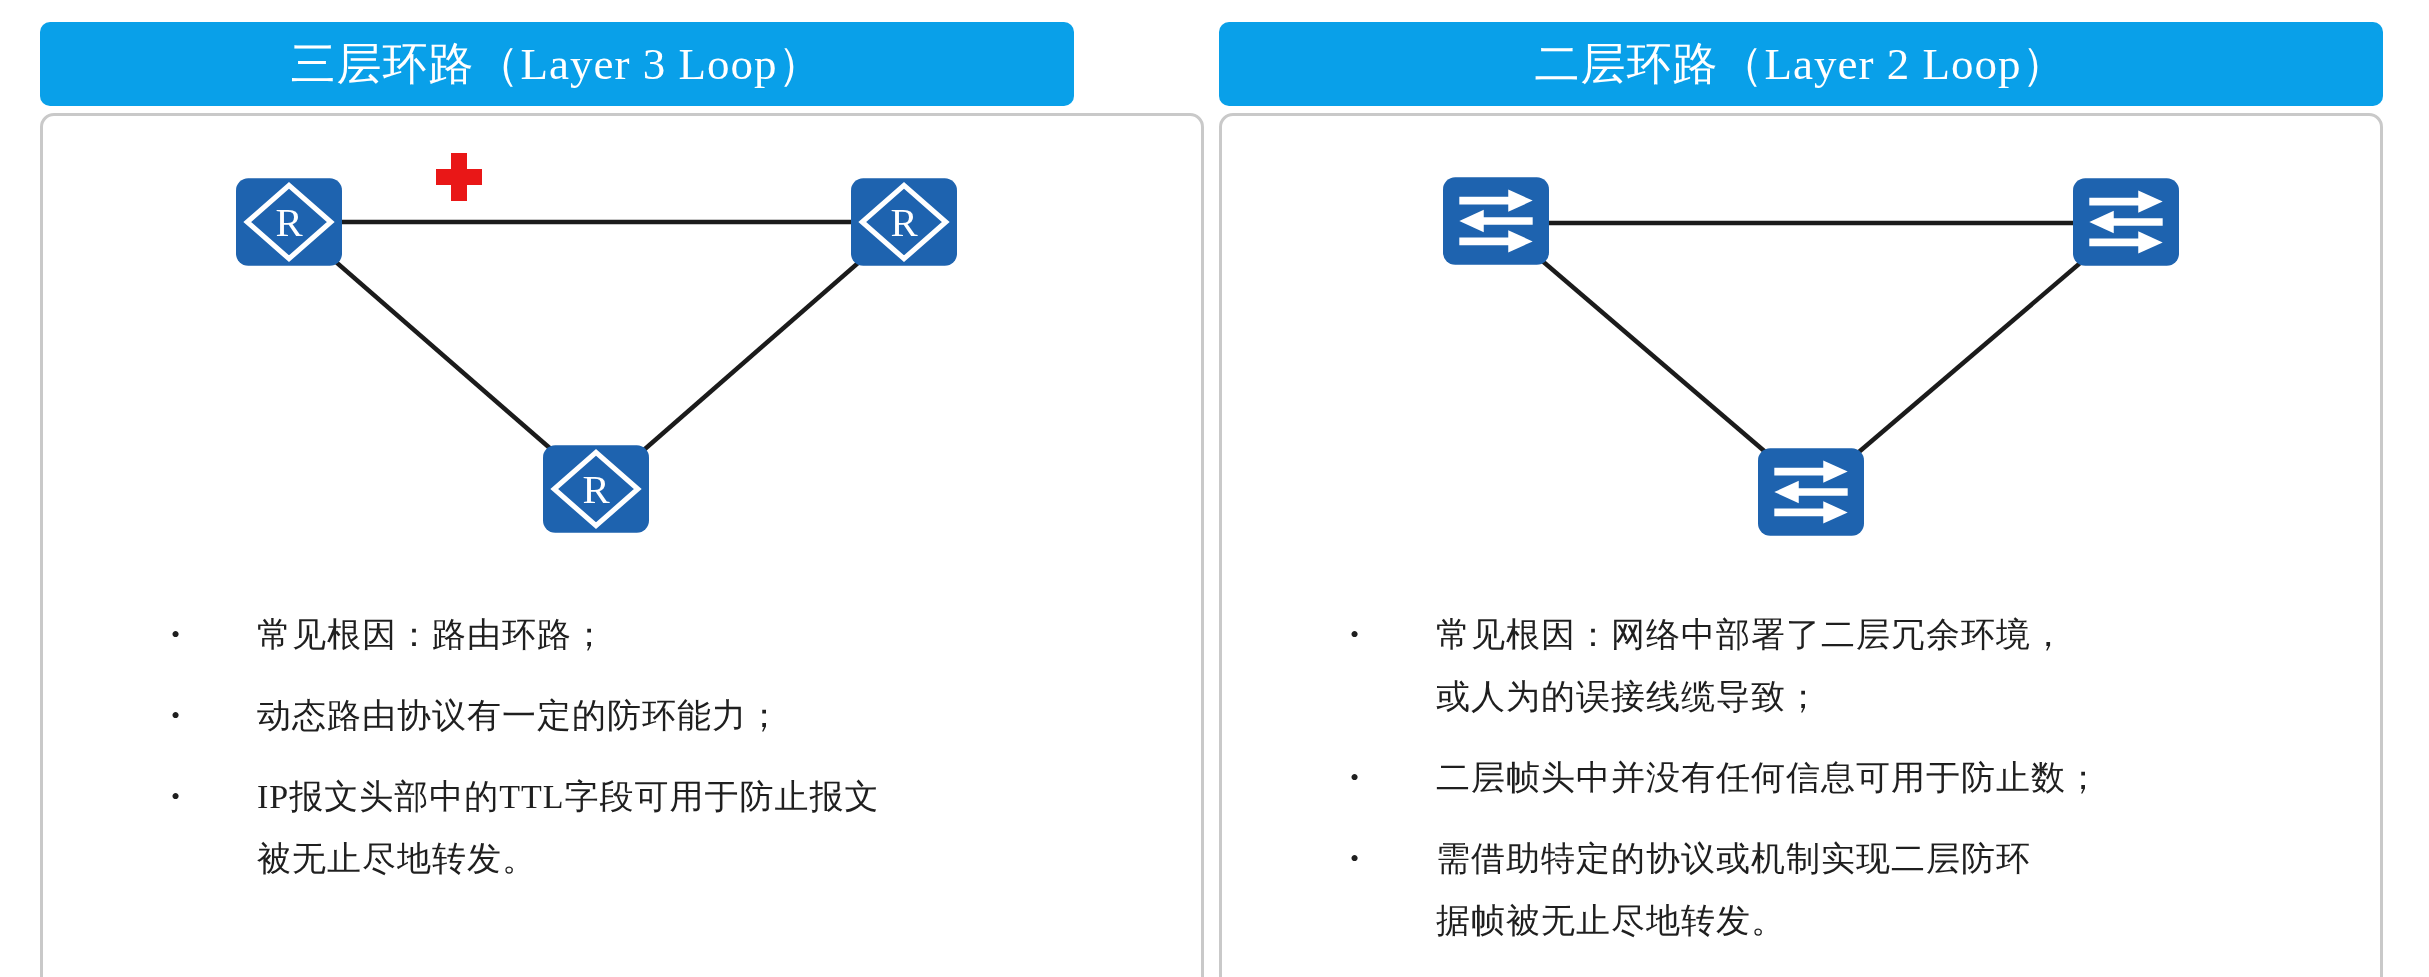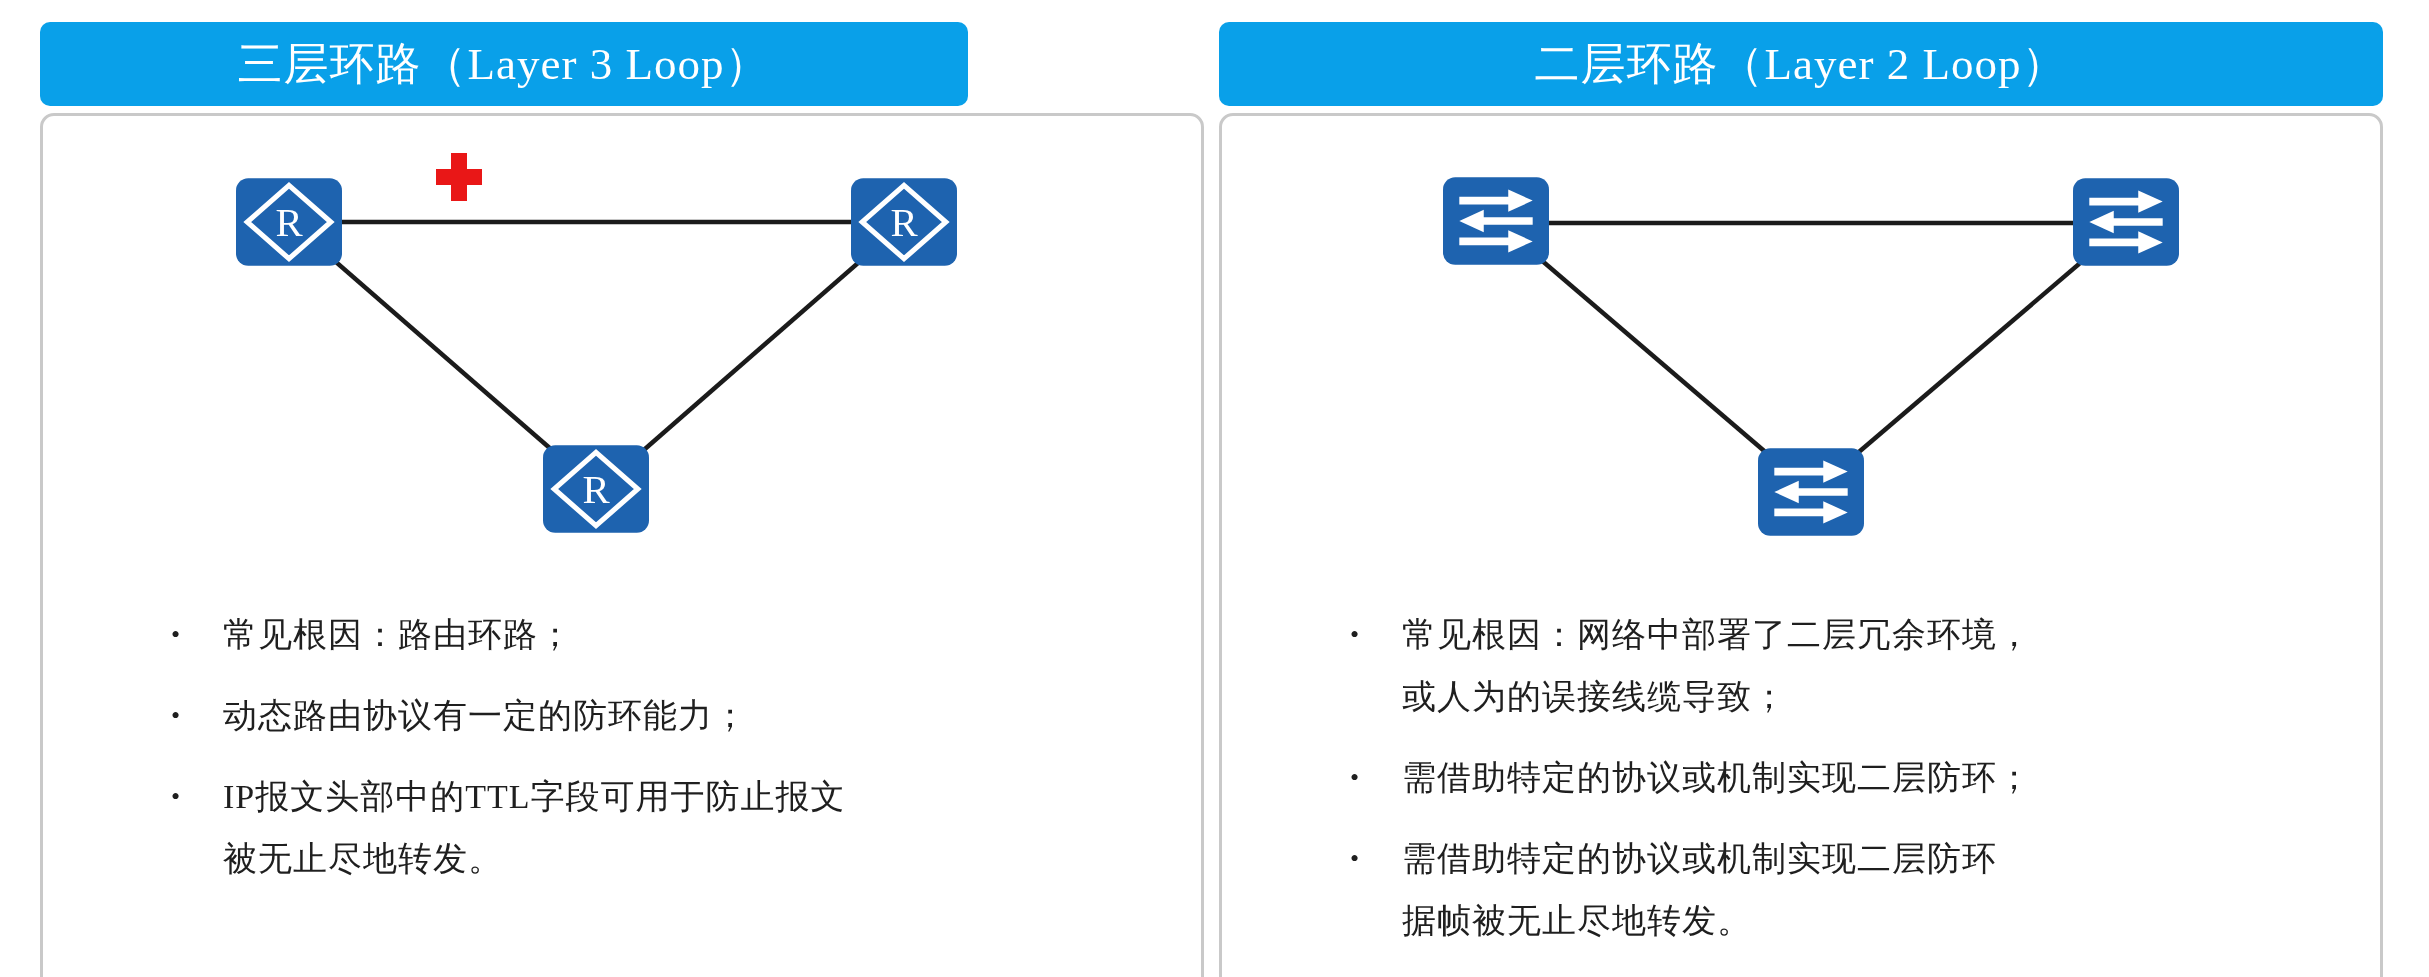--- a/index.html
+++ b/index.html
@@ -20,21 +20,21 @@
     display: flex;
     align-items: center;
     justify-content: center;
   }
   .header .title-text {
     color: #ffffff;
     font-size: 45px;
     letter-spacing: 1px;
     white-space: nowrap;
   }
-  .header-left  { left: 40px;   width: 928px; }
+  .header-left  { left: 40px;   width: 1034px; }
   .header-right { left: 1219px; width: 1164px; }
   .panel {
     position: absolute;
     top: 113px;
     width: 1164px;
     height: 880px;
     background: #ffffff;
     border: 3px solid #c9c9c9;
     border-radius: 14px;
     box-sizing: border-box;
@@ -81,20 +81,21 @@
     line-height: 62px;
     color: #1f1f1f;
   }
   .bullet-text {
     flex: 1;
     font-size: 34px;
     line-height: 62px;
     color: #1f1f1f;
     white-space: pre-line;
     letter-spacing: 1px;
+    margin-left: 34px;
   }
 </style>
 </head>
 <body>
 
 <div class="screen">
 
   <div class="header header-left">
     <span class="title-text">三层环路（Layer 3 Loop）</span>
   </div>
@@ -203,21 +204,21 @@
     </div>
 
     <ul class="bullets">
       <li>
         <span class="bullet-dot">•</span>
         <span class="bullet-text">常见根因：网络中部署了二层冗余环境，
 或人为的误接线缆导致；</span>
       </li>
       <li>
         <span class="bullet-dot">•</span>
-        <span class="bullet-text">需借助特定的协议或机制实现二层防环；</span>
+        <span class="bullet-text">二层帧头中并没有任何信息可用于防止数；</span>
       </li>
       <li>
         <span class="bullet-dot">•</span>
         <span class="bullet-text">需借助特定的协议或机制实现二层防环
 据帧被无止尽地转发。</span>
       </li>
     </ul>
   </div>
 
 </div>

